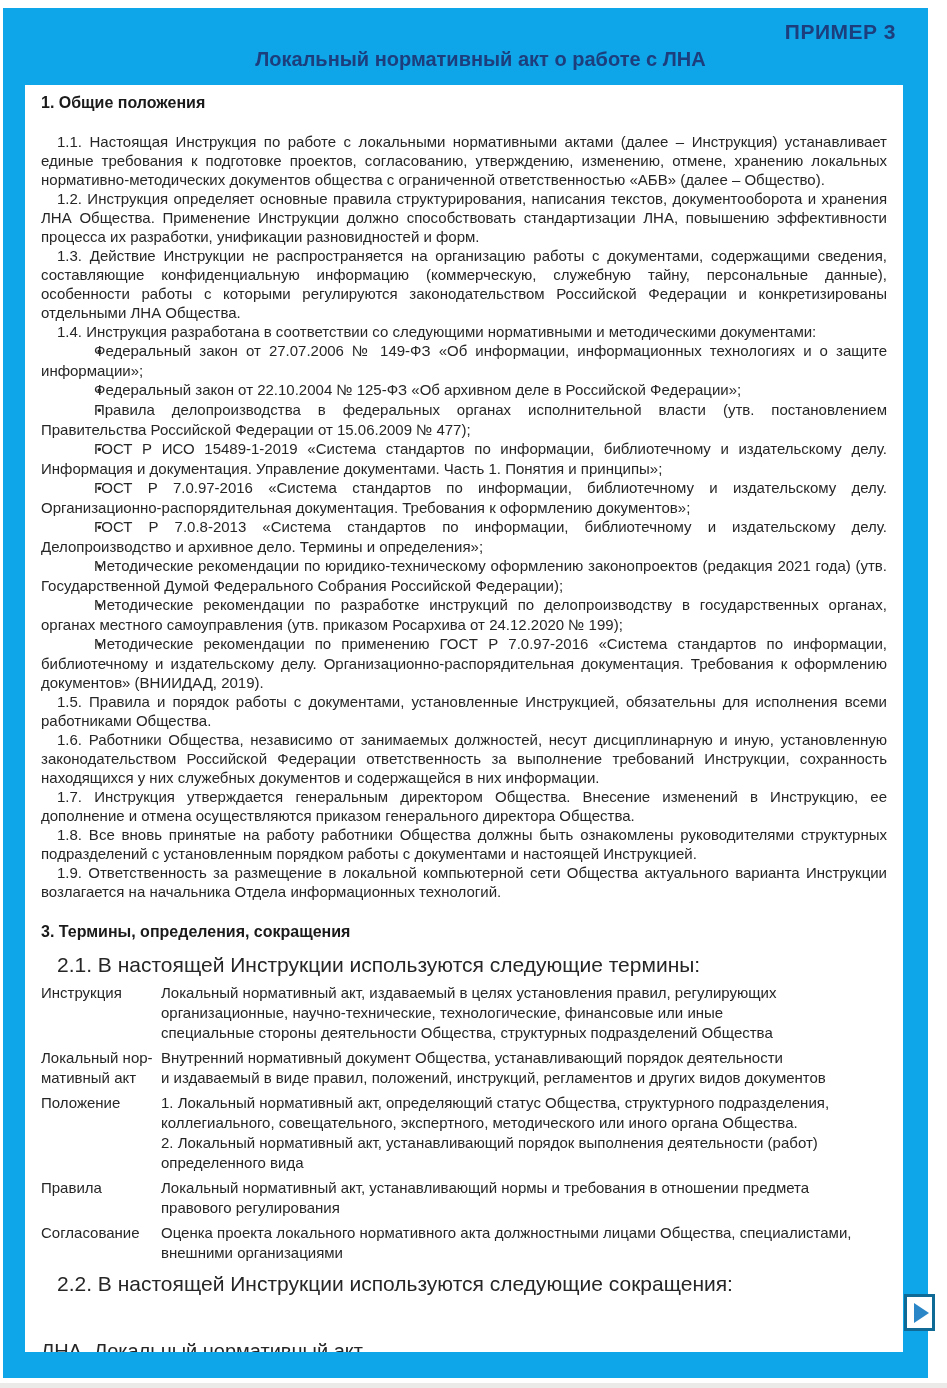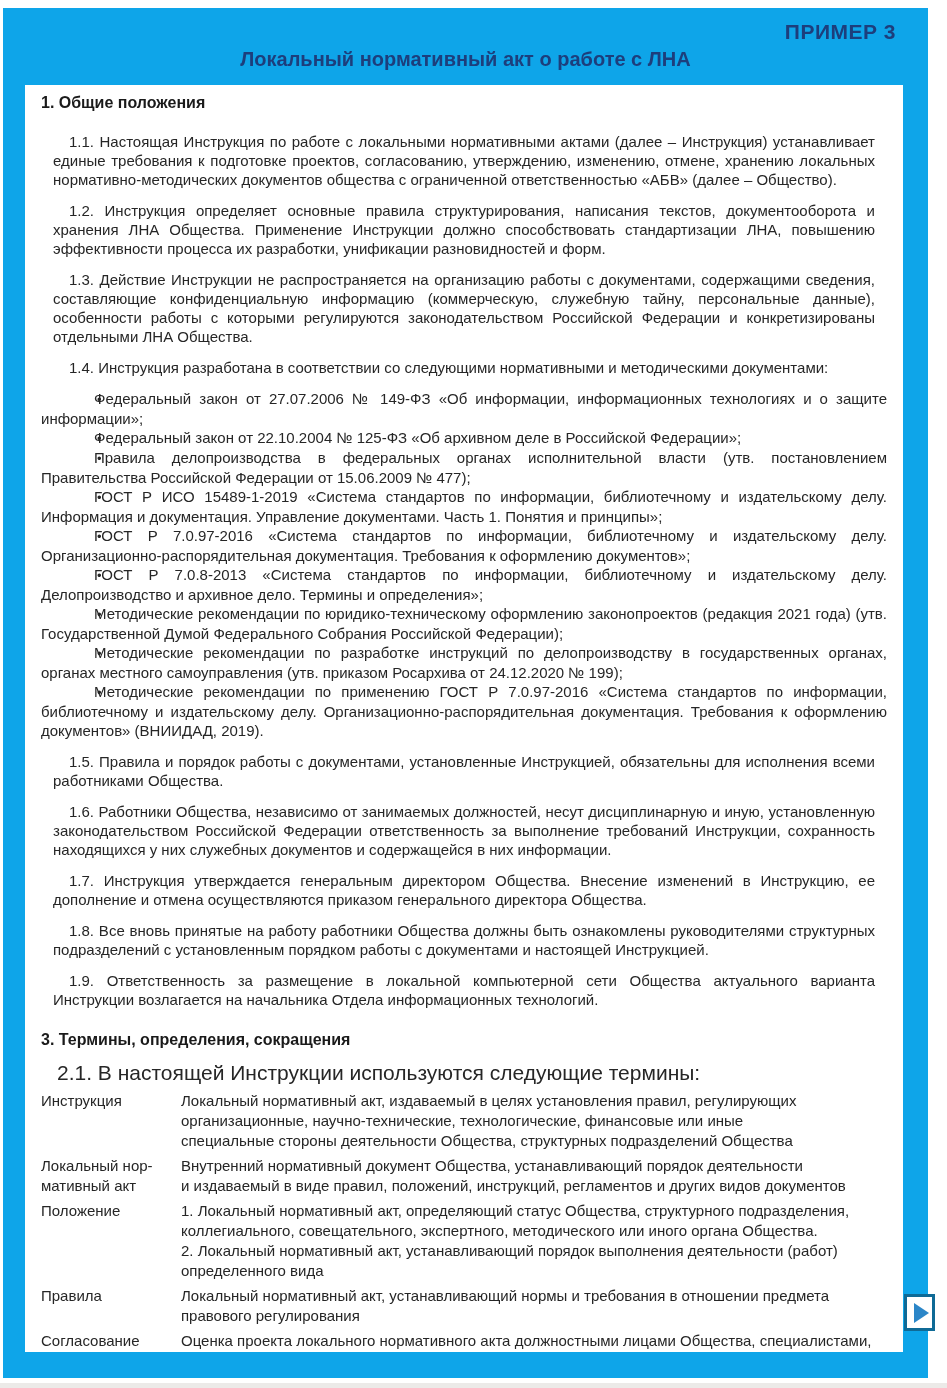--- a/index.html
+++ b/index.html
@@ -27,20 +27,21 @@
   }
   .doc-title {
     position: absolute;
     top: 40px; left: 0;
     width: 100%;
     text-align: center;
     color: #1D3E7C;
     font-size: 20px;
     font-weight: bold;
     margin: 0;
+    padding-left: 15px;
   }
   .content {
     position: absolute;
     left: 22px; top: 77px;
     width: 878px; height: 1267px;
     background: #ffffff;
     box-sizing: border-box;
     padding: 8px 16px 0 16px;
     overflow: hidden;
   }
@@ -50,21 +51,21 @@
     color: #1a1a1a;
     margin: 0 0 19px 0;
     line-height: 20px;
   }
   .section-heading.second { margin-top: 21px; margin-bottom: 13px; }
   .para {
     font-size: 15px;
     line-height: 19px;
     text-align: justify;
     text-indent: 16px;
-    margin: 12px;
+    margin: 0;
   }
   .bullet {
     font-size: 15px;
     line-height: 19px;
     text-align: justify;
     text-indent: 28px;
     margin: 0;
   }
   .bullet::before {
     content: "\2022";
@@ -78,21 +79,20 @@
     text-indent: 16px;
     margin: 0 0 9px 0;
   }
   .intro.abbr-intro { margin-top: 11px; }
   .terms { margin: 0; }
   .term-row {
     display: flex;
     font-size: 15px;
     line-height: 20px;
     margin-bottom: 5px;
-    gap: 20px;
   }
   .term-name {
     width: 120px;
     flex: none;
     white-space: pre-line;
   }
   .term-def {
     flex: 1;
     white-space: pre-line;
   }

